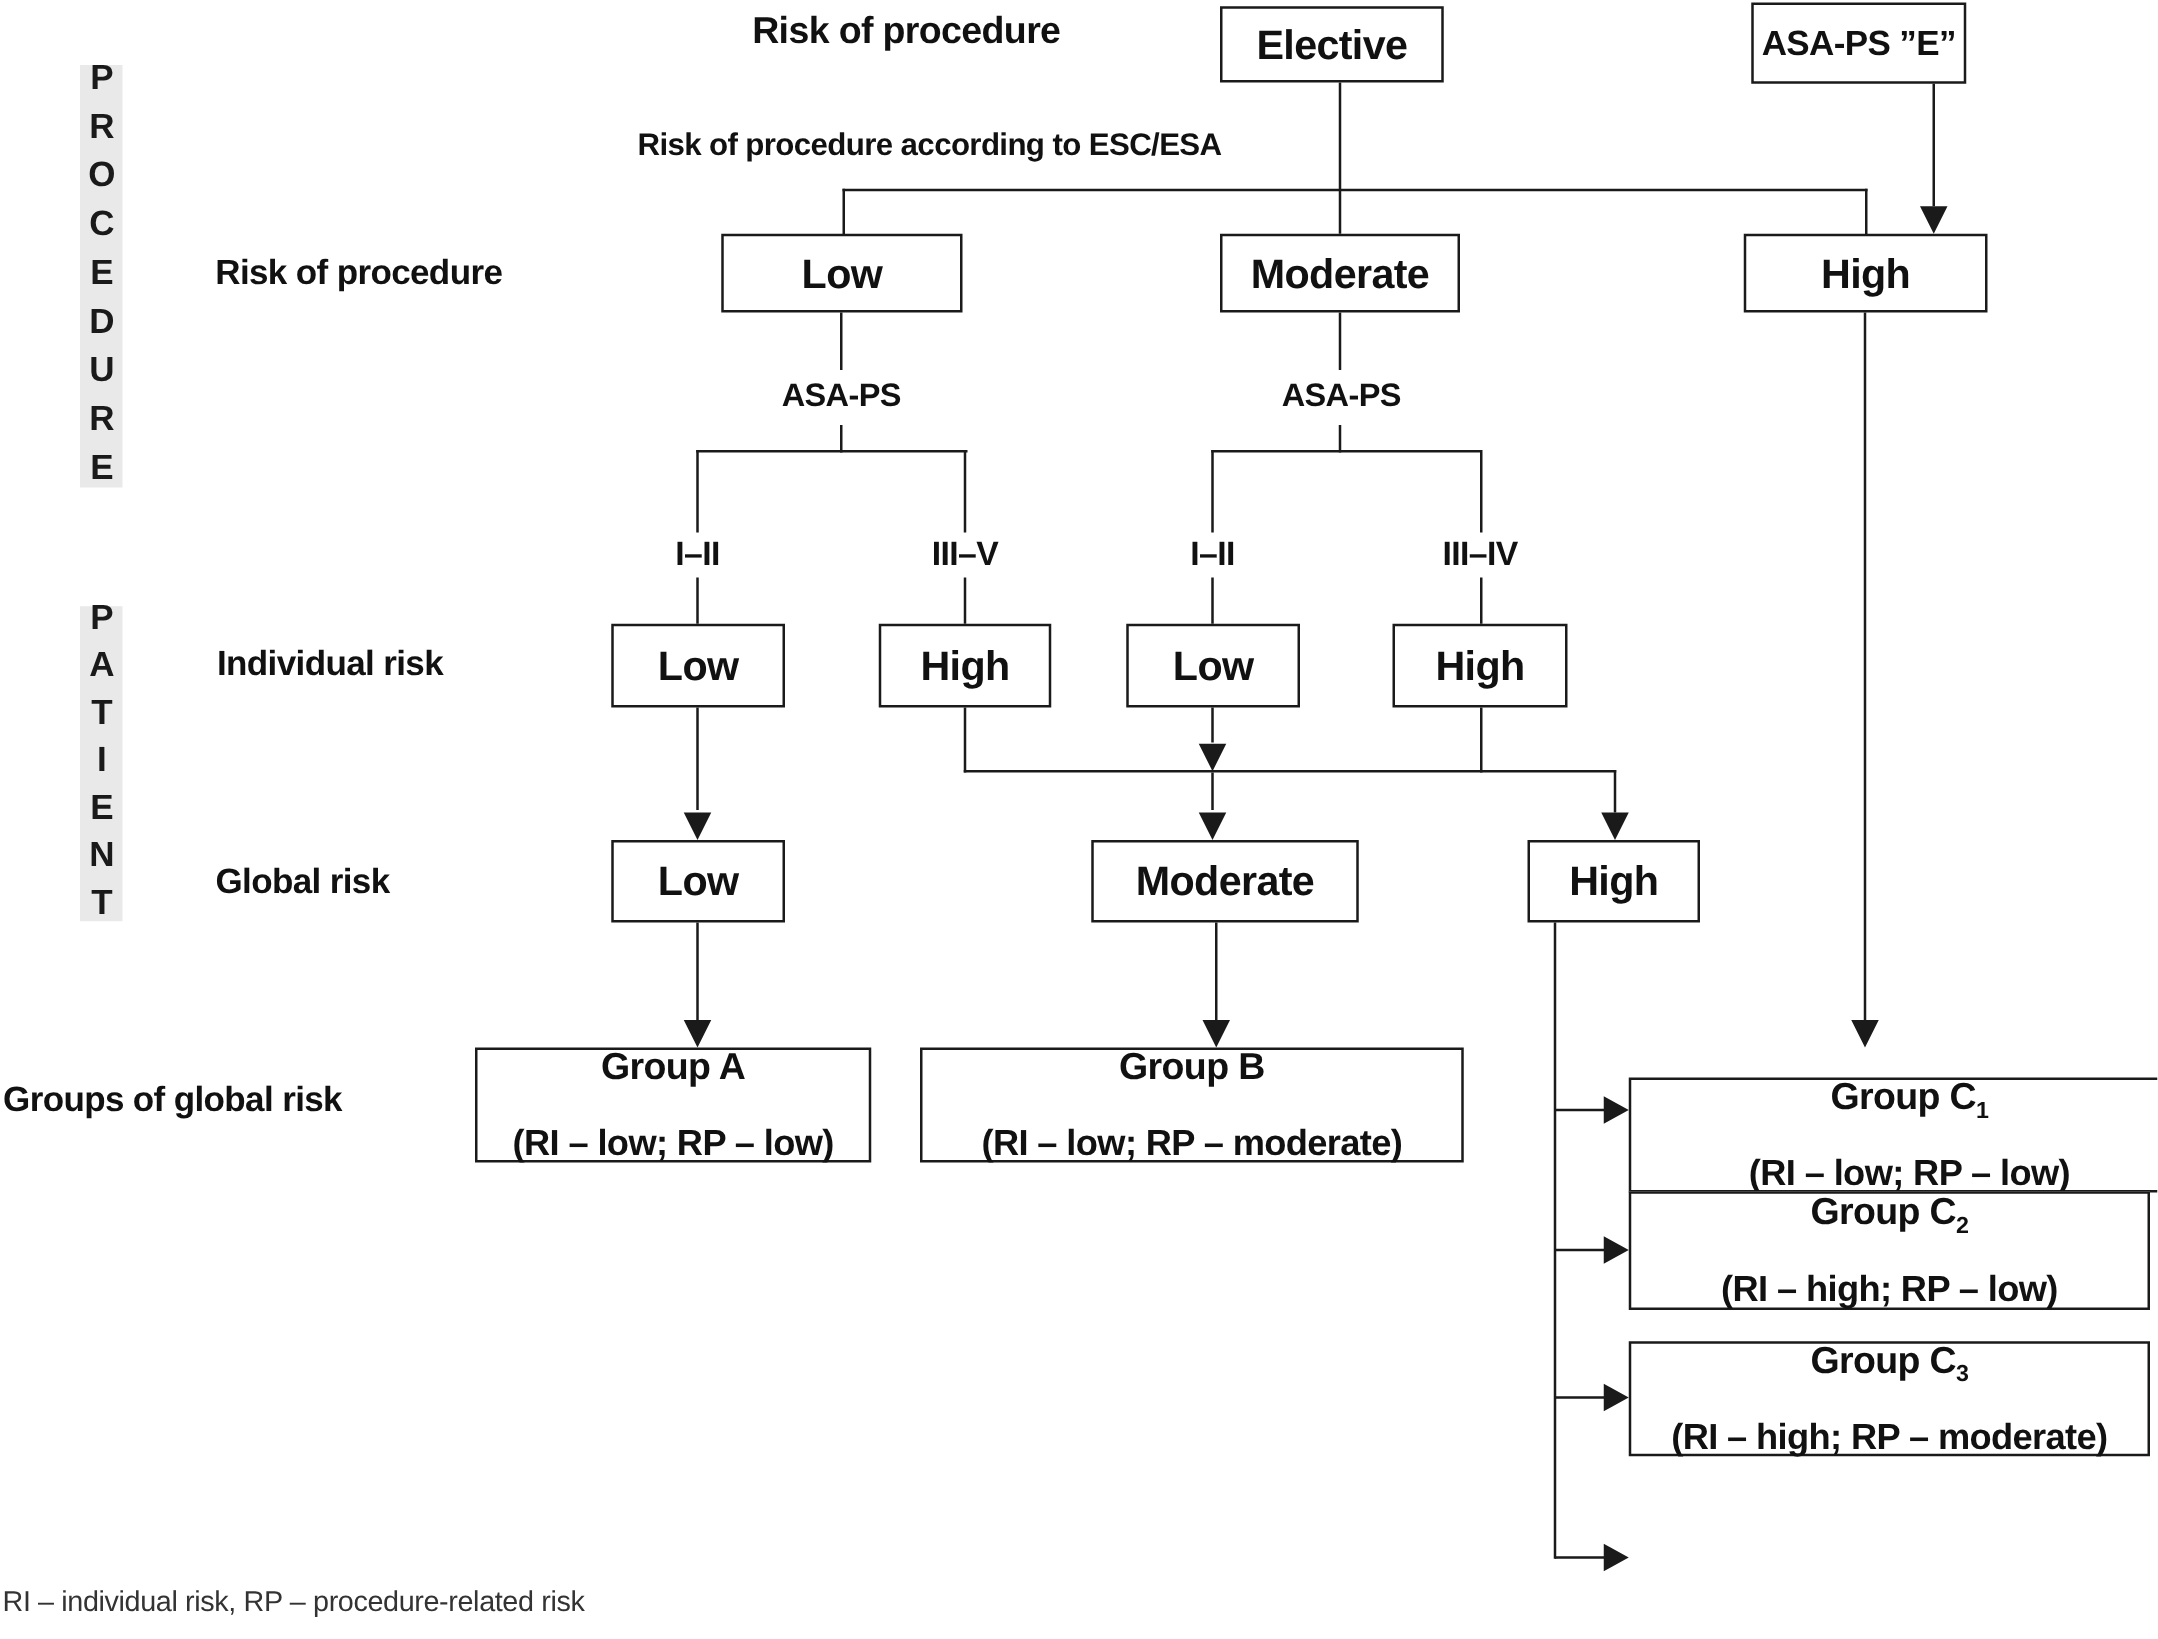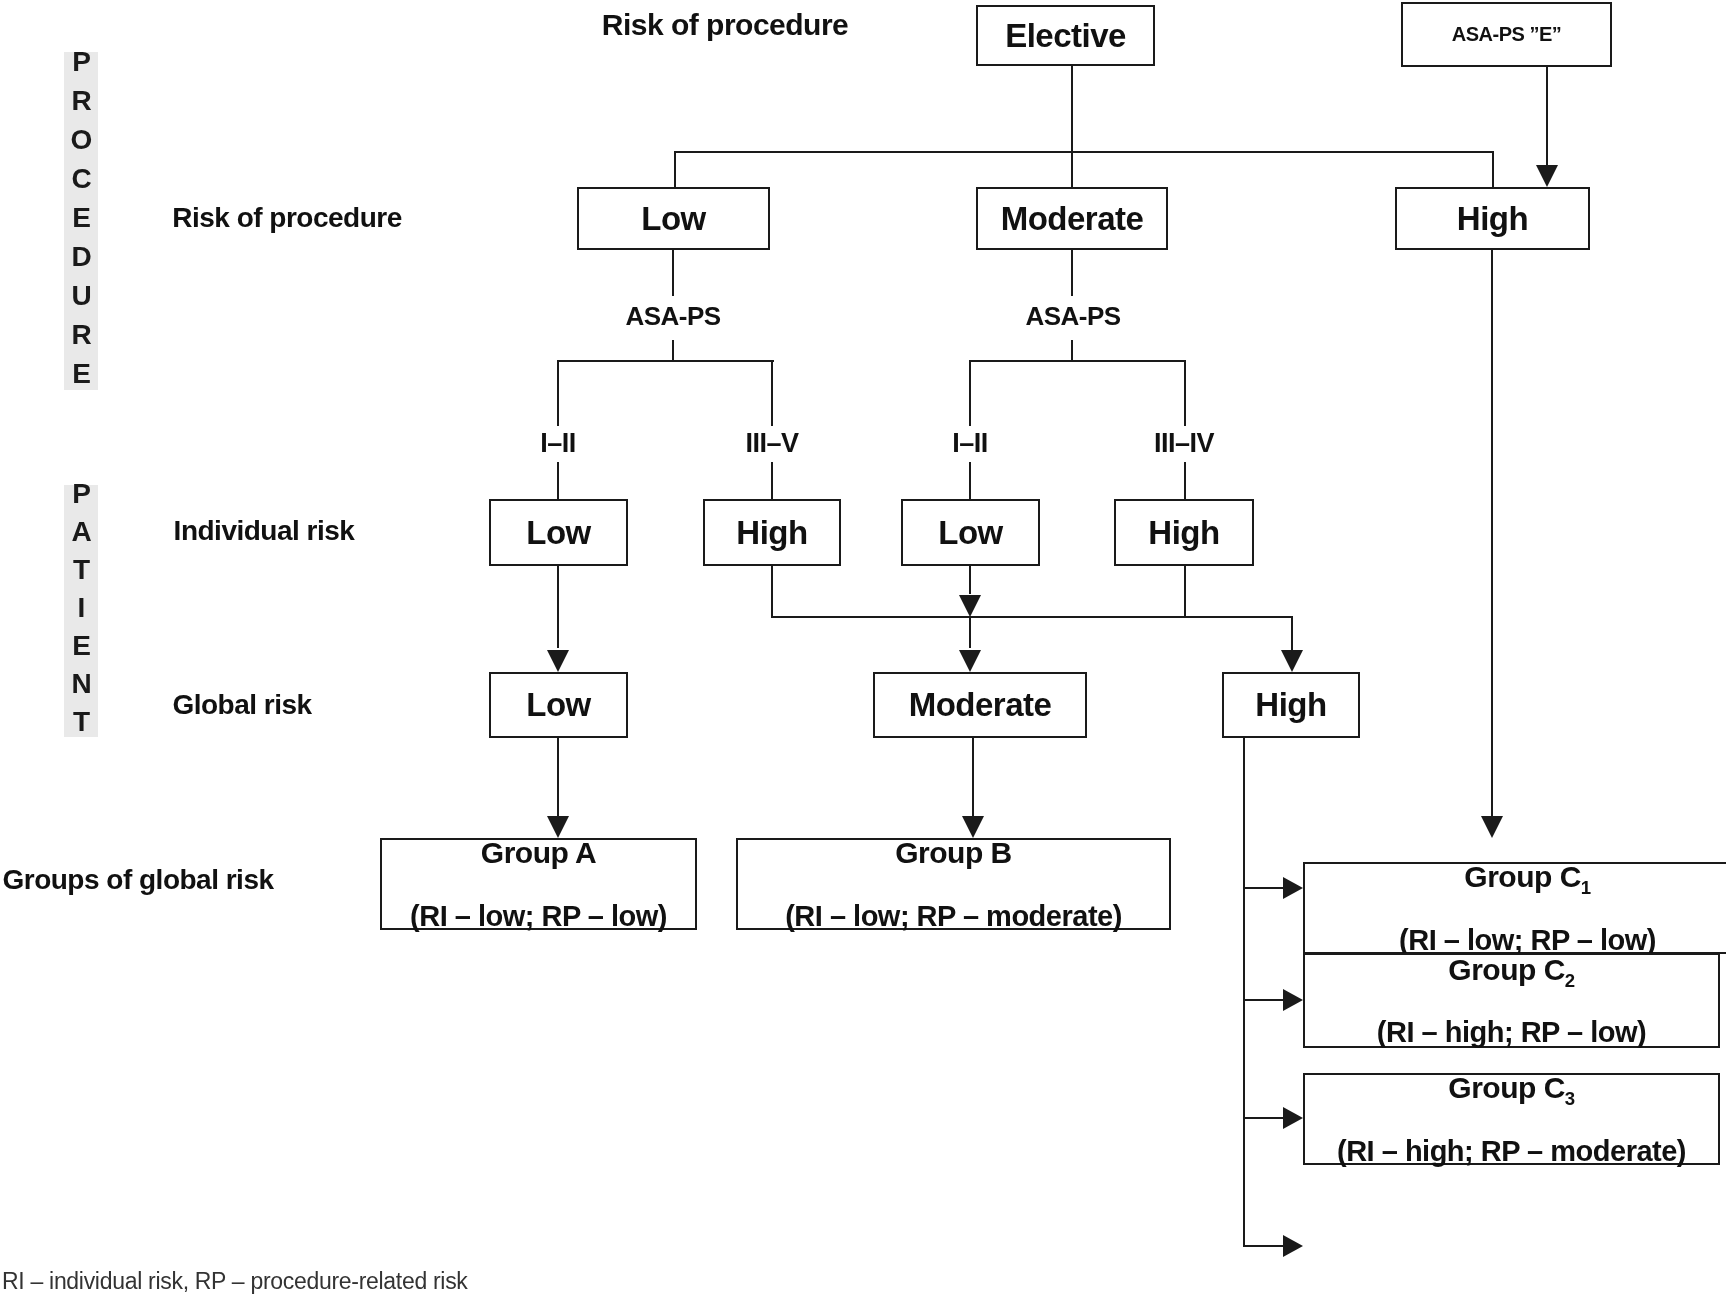--- a/index.html
+++ b/index.html
@@ -38,27 +38,28 @@
 </style>
 </head>
 <body>
 
 <div id="stage">
 
   <div class="vstrip" id="strip-procedure" style="left:64px;top:52px;width:34px;height:338px;">PROCEDURE</div>
   <div class="vstrip" id="strip-patient" style="left:64px;top:485px;width:34px;height:252px;">PATIENT</div>
 
   <div class="lbl center" style="left:500px;top:8px;width:450px;font-size:30px;">Risk of procedure</div>
+  <div class="lbl center" style="left:510px;top:102px;width:430px;font-size:25px;">Risk of procedure according to ESC/ESA</div>
   <div class="lbl center" style="left:157px;top:202px;width:260px;font-size:28px;">Risk of procedure</div>
   <div class="lbl center" style="left:134px;top:515px;width:260px;font-size:28px;">Individual risk</div>
   <div class="lbl center" style="left:112px;top:689px;width:260px;font-size:28px;">Global risk</div>
   <div class="lbl center" style="left:2px;top:864px;width:272px;font-size:28px;">Groups of global risk</div>
 
   <div class="node" style="left:976px;top:5px;width:179px;height:61px;">Elective</div>
-  <div class="node" style="left:1401px;top:2px;width:211px;height:65px;font-size:20px;">ASA-PS ”E”</div>
+  <div class="node" style="left:1401px;top:2px;width:172px;height:65px;font-size:28px;">ASA-PS ”E”</div>
 
   <div class="node" style="left:577px;top:187px;width:193px;height:63px;">Low</div>
   <div class="node" style="left:976px;top:187px;width:192px;height:63px;">Moderate</div>
   <div class="node" style="left:1395px;top:187px;width:195px;height:63px;">High</div>
 
   <div class="lbl center" style="left:593px;top:301px;width:160px;font-size:26px;">ASA-PS</div>
   <div class="lbl center" style="left:993px;top:301px;width:160px;font-size:26px;">ASA-PS</div>
   <div class="lbl center" style="left:488px;top:428px;width:140px;font-size:27px;">I–II</div>
   <div class="lbl center" style="left:702px;top:428px;width:140px;font-size:27px;">III–V</div>
   <div class="lbl center" style="left:900px;top:428px;width:140px;font-size:27px;">I–II</div>

